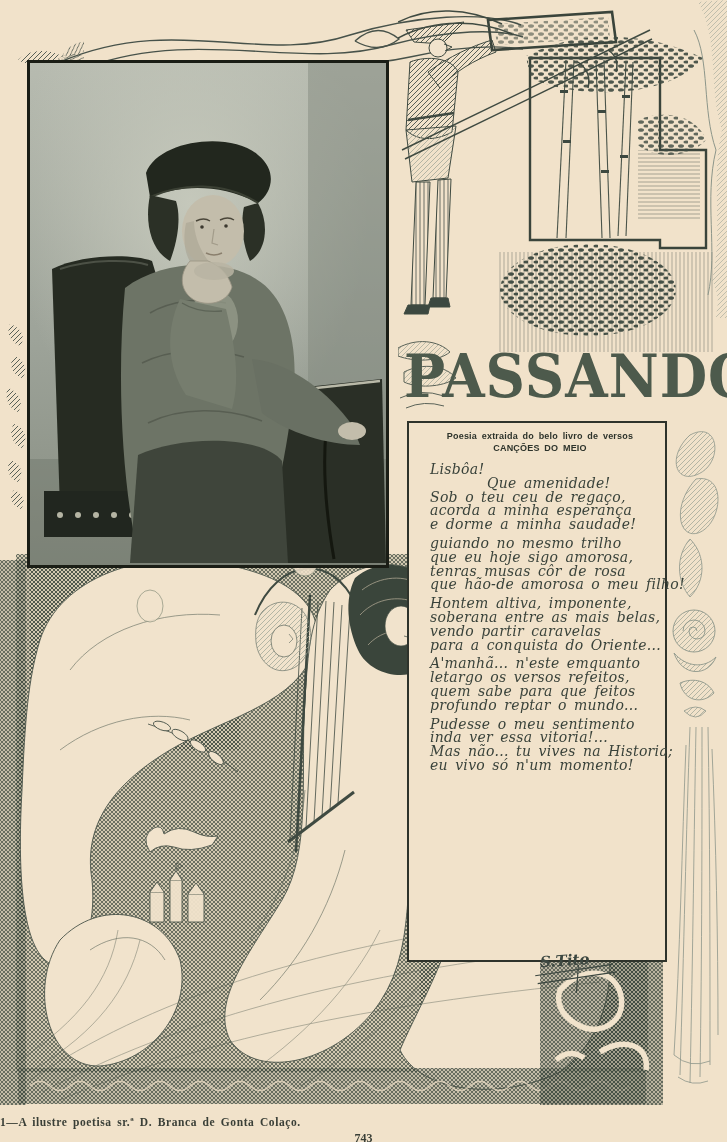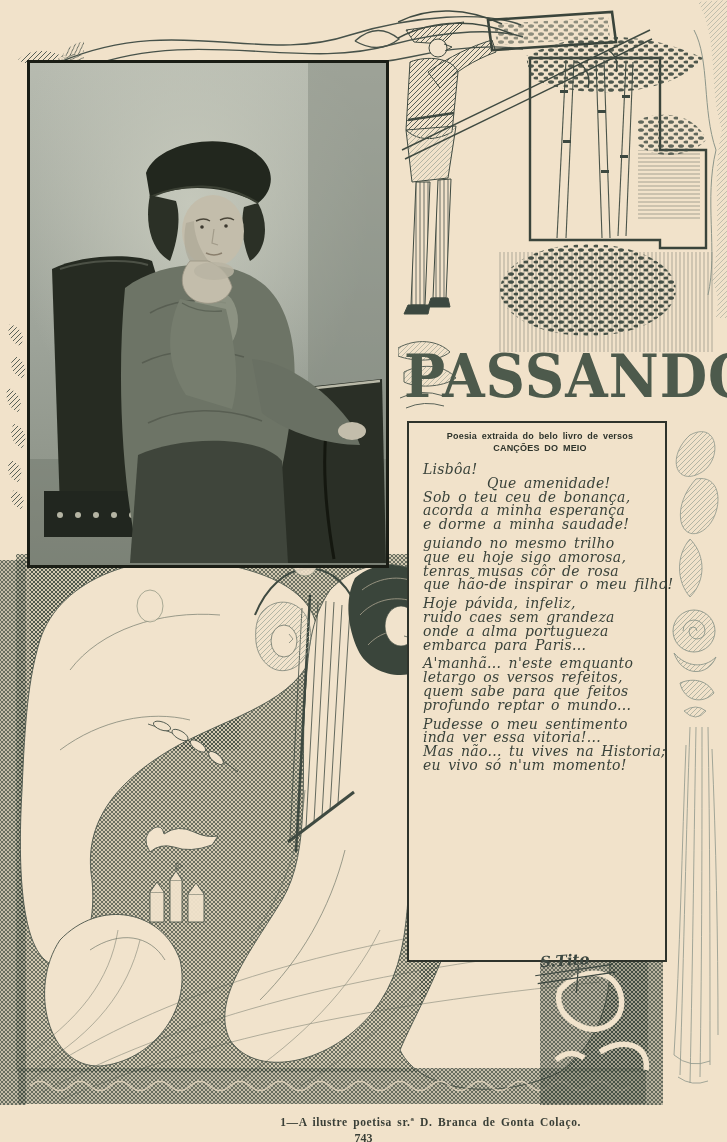--- a/index.html
+++ b/index.html
@@ -25,21 +25,21 @@
   #poem-intro{
     text-align:center;
     font-family:"Liberation Sans", sans-serif;font-weight:700;
     font-size:9px;line-height:12px;letter-spacing:.2px;word-spacing:2px;
     color:#2d332b;margin-bottom:9px;
   }
   .stanza{margin-bottom:5px;}
   .pline{
     font-family:"DejaVu Serif", serif;font-style:italic;
     font-size:14px;line-height:13.8px;letter-spacing:.3px;word-spacing:2.5px;
-    color:#39423a;white-space:nowrap;
+    color:#39423a;white-space:nowrap;margin-left:7px;
   }
   .pline.indent{margin-left:64px;}
 
   
   #title{
     left:404px;top:334px;width:320px;height:84px;z-index:5;
     font-family:"DejaVu Serif", serif;font-weight:700;
     font-size:57px;line-height:80px;color:#4d5a4c;
     letter-spacing:1px;transform:scaleX(.96) scaleY(1.05);transform-origin:left top;
     text-align:center;
@@ -47,21 +47,21 @@
 
   
   #signature{
     left:541px;top:950px;width:96px;height:44px;z-index:7;
     font-family:"DejaVu Serif", serif;font-style:italic;font-weight:700;
     font-size:15px;color:#3c4740;transform:rotate(-4deg);
   }
   #signature .sig-flourish{position:absolute;left:-6px;top:14px;}
 
   #caption{
-    left:0;top:1116px;width:581px;text-align:right;z-index:8;
+    left:0;top:1116px;width:581px;text-align:left;z-index:8;
     font-family:"Liberation Serif", serif;font-weight:700;
     font-size:11.5px;letter-spacing:.6px;word-spacing:2px;color:#3a3f37;
   }
   #page-number{
     left:0;top:1131px;width:727px;text-align:center;z-index:8;
     font-family:"Liberation Serif", serif;font-weight:700;
     font-size:12px;color:#3a3f37;
   }
   .z1{z-index:1;}.z2{z-index:2;}
 </style>
@@ -405,35 +405,35 @@
   <div id="title" class="abs">PASSANDO</div>
 
   <div id="poem-box" class="abs">
     <div id="poem-intro">
       <div>Poesia extraida do belo livro de versos CANÇÕES DO MEIO</div>
     </div>
     <div>
       <div class="stanza">
         <div class="pline">Lisbôa!</div>
         <div class="pline indent">Que amenidade!</div>
-        <div class="pline">Sob o teu ceu de bonança,</div>
+        <div class="pline">Sob o teu ceu de regaço,</div>
         <div class="pline">acorda a minha esperança</div>
         <div class="pline">e dorme a minha saudade!</div>
       </div>
       <div class="stanza">
         <div class="pline">guiando no mesmo trilho</div>
         <div class="pline">que eu hoje sigo amorosa,</div>
         <div class="pline">tenras musas côr de rosa</div>
-        <div class="pline">que hão-de inspirar o meu filho!</div>
+        <div class="pline">que hão-de amorosa o meu filho!</div>
       </div>
       <div class="stanza">
-        <div class="pline">Hoje pávida, infeliz,</div>
-        <div class="pline">ruido caes sem grandeza</div>
-        <div class="pline">onde a alma portugueza</div>
-        <div class="pline">embarca para Paris...</div>
+        <div class="pline">Hontem altiva, imponente,</div>
+        <div class="pline">soberana entre as mais belas,</div>
+        <div class="pline">vendo partir caravelas</div>
+        <div class="pline">para a conquista do Oriente...</div>
       </div>
       <div class="stanza">
         <div class="pline">A'manhã... n'este emquanto</div>
         <div class="pline">letargo os versos refeitos,</div>
         <div class="pline">quem sabe para que feitos</div>
         <div class="pline">profundo reptar o mundo...</div>
       </div>
       <div class="stanza">
         <div class="pline">Pudesse o meu sentimento</div>
         <div class="pline">inda ver essa vitoria!...</div>

